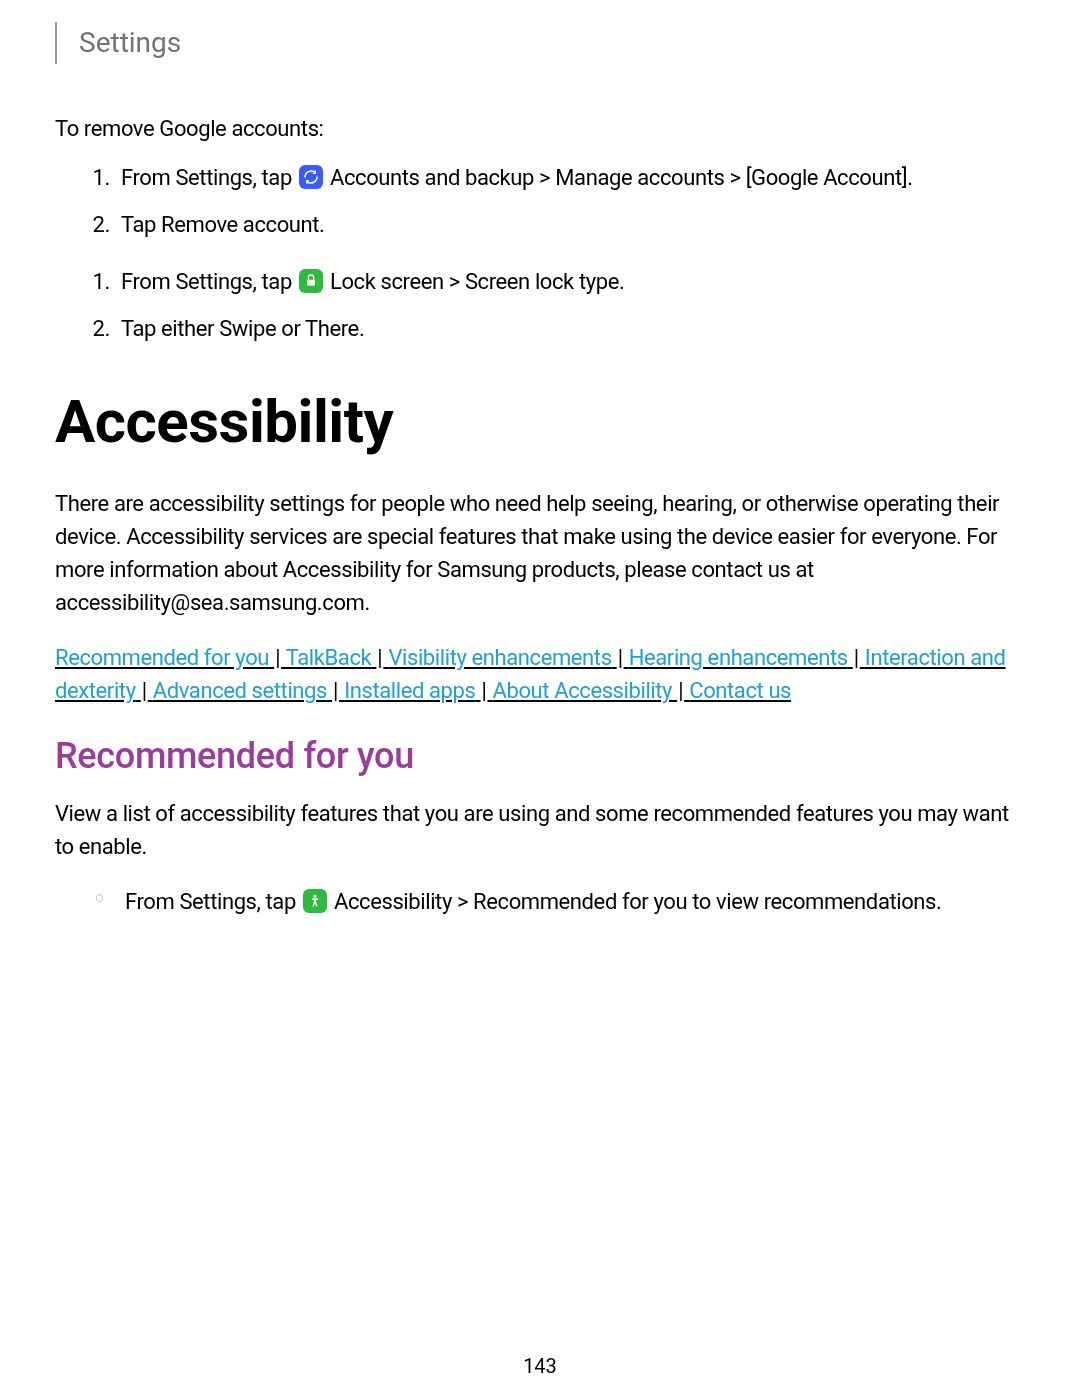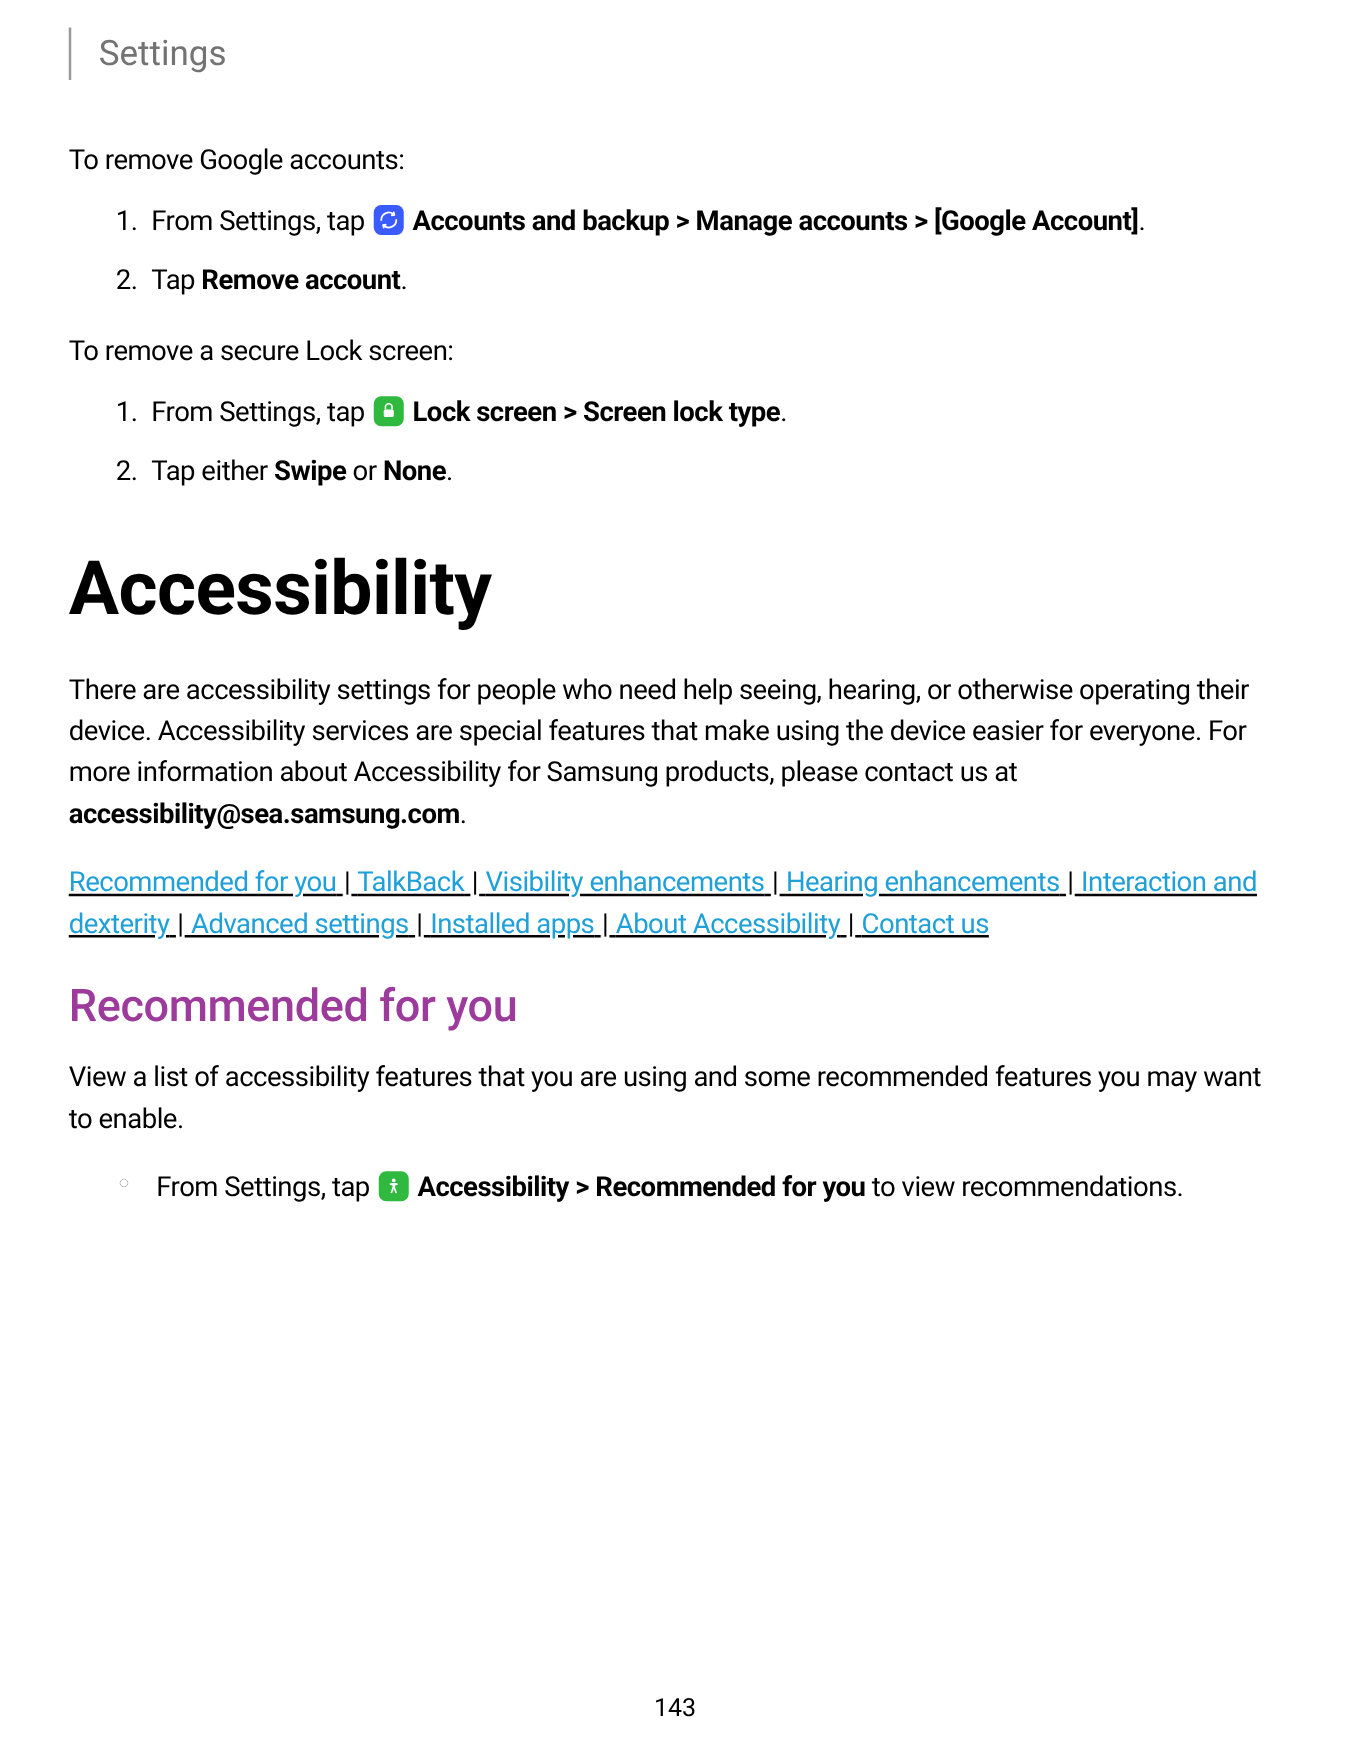--- a/index.html
+++ b/index.html
@@ -71,21 +71,21 @@
     }
     ul.bullets li::before {
       content: "◌";
       position: absolute;
       left: 0;
       top: 2px;
       font-size: 14px;
       color: #555;
     }
     .bold {
-      font-weight: 700;
+      font-weight: 400;
       text-align: center;
     }
     .h1 {
       font-size: 60px;
       font-weight: 700;
       margin-top: 32px;
       margin-bottom: 20px;
       letter-spacing: -0.5px;
     }
     .h2 {
@@ -159,35 +159,34 @@
           <polyline points="6 21 5.5 18.2 8.3 17.7"></polyline>
         </svg>
       </span>
       <span class="bold">Accounts and backup &gt; Manage accounts &gt; [Google Account]</span><span>.</span>
     </li>
     <li>
       <span>Tap </span><span class="bold">Remove account</span><span>.</span>
     </li>
   </ol>
 
-  <p class="intro-para">To remove a secure Lock screen:</p>
 
   <ol class="steps">
     <li>
       <span>From Settings, tap </span>
       <span class="icon-box icon-green">
         <svg viewBox="0 0 24 24" fill="#fff">
           <rect x="6" y="10" width="12" height="9" rx="2"></rect>
           <path d="M8 10V7a4 4 0 0 1 8 0v3" fill="none" stroke="#fff" stroke-width="2"></path>
         </svg>
       </span>
       <span class="bold">Lock screen &gt; Screen lock type</span><span>.</span>
     </li>
     <li>
-      <span>Tap either </span><span class="bold">Swipe</span><span> or </span><span class="bold">None</span><span>.</span>
+      <span>Tap either </span><span class="bold">Swipe</span><span> or </span><span class="bold">There</span><span>.</span>
     </li>
   </ol>
 </div>
 
 <h1 class="h1">Accessibility</h1>
 <p class="para">
   <span>There are accessibility settings for people who need help seeing, hearing, or otherwise operating their device. Accessibility services are special features that make using the device easier for everyone. For more information about Accessibility for Samsung products, please contact us at </span><span class="bold">accessibility@sea.samsung.com</span><span>.</span>
 </p>
 
 <p class="links-block">

